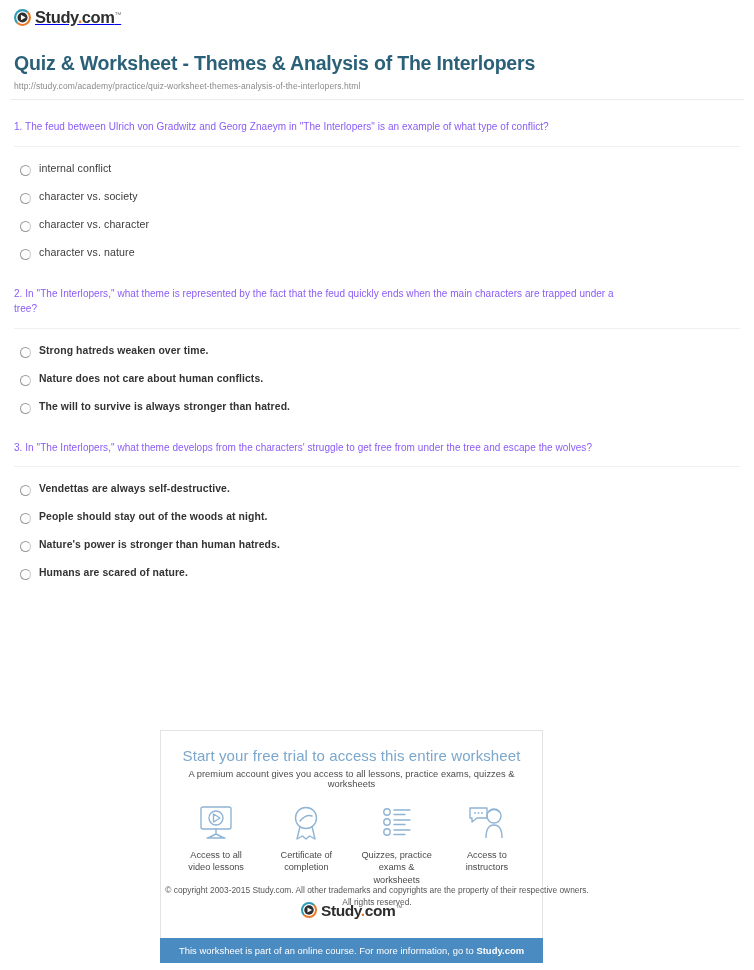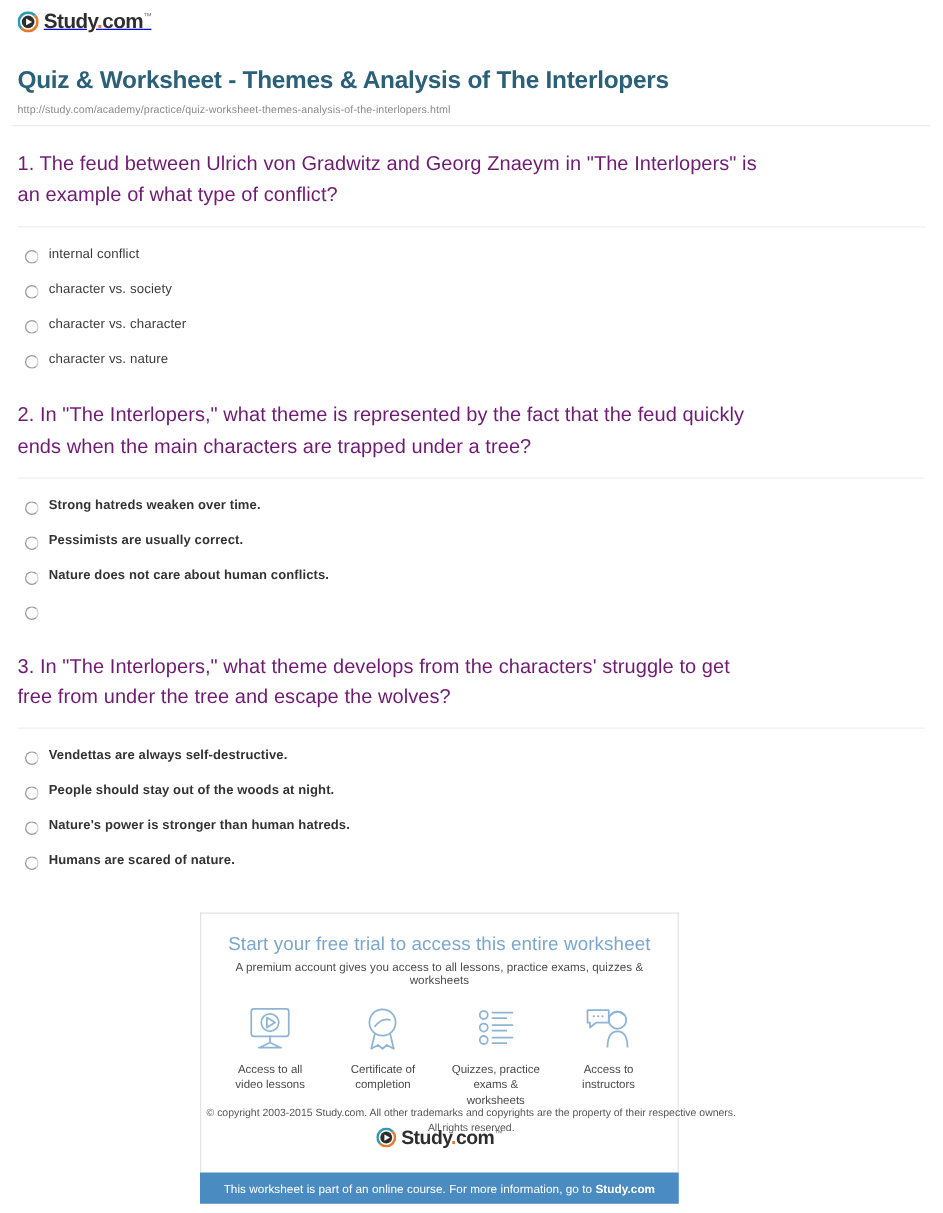--- a/index.html
+++ b/index.html
@@ -77,22 +77,22 @@
   }
 
   
   .quiz {
     padding: 0 14px;
   }
   .question-block {
     padding-top: 19px;
   }
   .question-text {
-    font-size: 16px;
-    color: #701a75;
+    font-size: 10px;
+    color: #8b5cf6;
     line-height: 1.55;
     margin: 0 0 11px 0;
     max-width: 600px;
     letter-spacing: 0.05px;
   }
   .q-rule {
     border: 0;
     border-top: 1px solid #f0f0f0;
     margin: 0 0 8px 0;
   }
@@ -267,28 +267,25 @@
   <div class="question-block bold-options">
     <p class="question-text">2. In "The Interlopers," what theme is represented by the fact that the feud quickly ends when the main characters are trapped under a tree?</p>
     <hr class="q-rule">
     <ul class="options">
       <li class="option-row">
         <span class="radio"></span>
         <span class="option-label">Strong hatreds weaken over time.</span>
       </li>
       <li class="option-row">
         <span class="radio"></span>
-        <span class="option-label">Pessimists are usually correct.</span>
-      </li>
-      <li class="option-row">
-        <span class="radio"></span>
         <span class="option-label">Nature does not care about human conflicts.</span>
       </li>
       <li class="option-row">
         <span class="radio"></span>
+        <span class="option-label">The will to survive is always stronger than hatred.</span>
       </li>
     </ul>
   </div>
 
   <div class="question-block bold-options">
     <p class="question-text">3. In "The Interlopers," what theme develops from the characters' struggle to get free from under the tree and escape the wolves?</p>
     <hr class="q-rule">
     <ul class="options">
       <li class="option-row">
         <span class="radio"></span>

